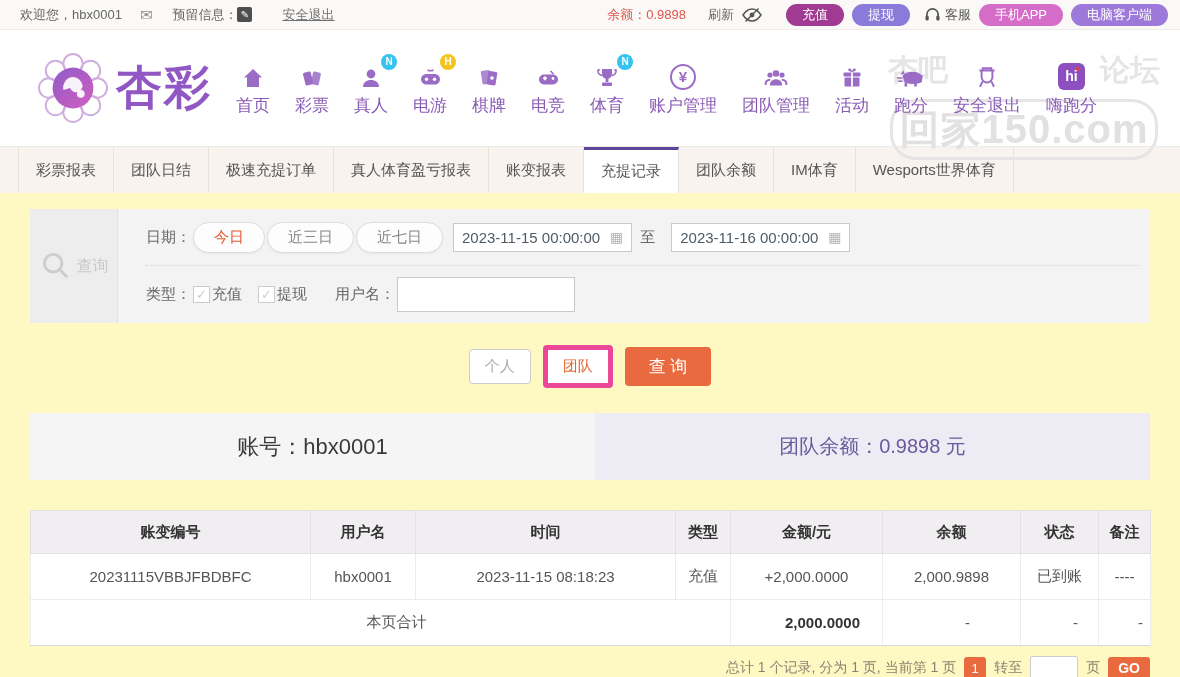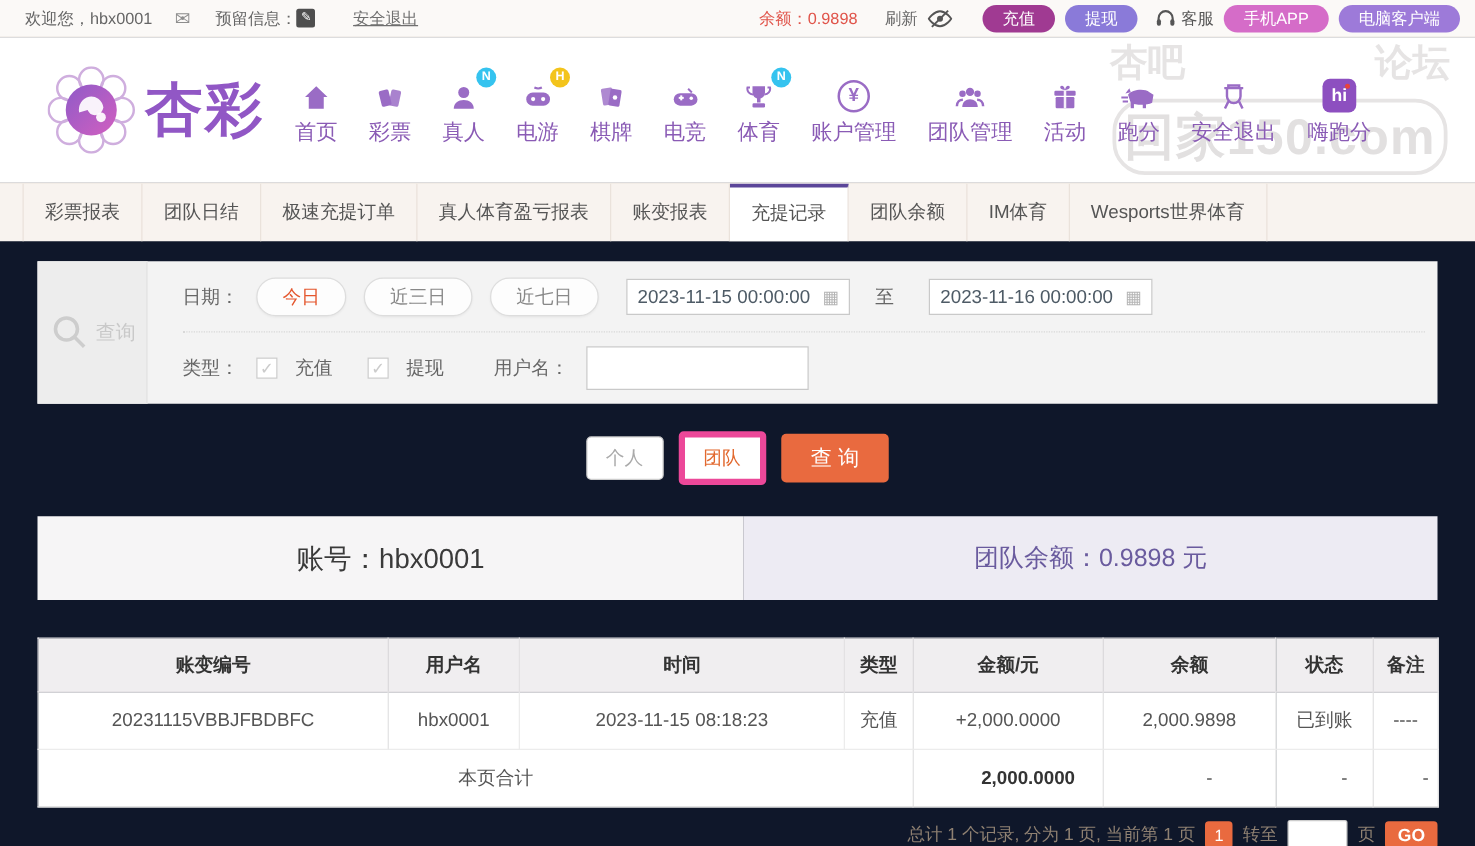--- a/index.html
+++ b/index.html
@@ -1,18 +1,18 @@
 <!DOCTYPE html>
 <html><head>
 <meta charset="utf-8">
 <style>
   * { margin:0; padding:0; box-sizing:border-box; }
   html,body { background:#fff; }
   body { font-family:"Liberation Sans","DejaVu Sans",sans-serif; color:#555; }
-  #root { position:relative; width:1180px; height:677px; background:#0f172a; overflow:hidden; }
+  #root { position:relative; width:1180px; height:677px; background:#fef9c3; overflow:hidden; }
 
   
   .topbar { display:flex; align-items:center; height:30px; padding:0 12px 0 20px;
             background:#fbf9f7; border-bottom:1px solid #f1ece7; font-size:13px; color:#666; }
   .tb-welcome { margin-right:18px; }
   .tb-env { color:#8d8d8d; font-size:15px; margin-right:20px; cursor:pointer; }
   .tb-reserved { color:#666; }
   .tb-edit { display:inline-flex; align-items:center; justify-content:center; width:15px; height:15px;
              background:#4e4e4e; color:#fff; font-size:10px; border-radius:2px; margin-right:30px; cursor:pointer; }
   .tb-logout { color:#6f6f6f; text-decoration:underline; margin-right:auto; cursor:pointer; }
@@ -38,39 +38,39 @@
   .nav-item .nav-label { font-size:17px; white-space:nowrap; }
   .nav-badge { position:absolute; top:-6px; right:-9px; width:16px; height:16px; border-radius:50%;
                color:#fff; font-size:10px; font-weight:bold; display:flex; align-items:center; justify-content:center; }
   .badge-n { background:#35c3ef; }
   .badge-h { background:#f3c41c; }
   .hi-ic { width:27px; height:27px; background:#8d4fc0; border-radius:6px; color:#fff; font-weight:bold;
            font-size:14px; display:flex; align-items:center; justify-content:center; position:relative; }
   .hi-ic::after { content:""; position:absolute; top:4px; right:5px; width:4px; height:4px; background:#e8433b; border-radius:50%; }
   .coin-ic { width:26px; height:26px; border:2px solid #9a6cc5; border-radius:50%; color:#9a6cc5;
              font-weight:bold; font-size:15px; display:flex; align-items:center; justify-content:center; }
-  .watermark { position:absolute; right:6px; top:0; width:300px; color:#e2e0e0; z-index:1; text-align:center; }
+  .watermark { position:absolute; right:6px; top:20px; width:300px; color:#e2e0e0; z-index:1; text-align:center; }
   .wm-row { display:flex; justify-content:space-between; padding:0 14px; font-size:30px; font-weight:bold; opacity:.85; }
   .wm-site { margin-top:8px; font-size:40px; font-weight:bold; letter-spacing:1px;
              border:3px solid #e6e4e4; border-radius:26px; padding:0 6px; display:inline-block; }
 
   
   .tabbar { display:flex; height:47px; background:#f8f3ef; border-top:1px solid #f0eae4; }
   .tab { padding:0 17px; line-height:46px; font-size:15px; color:#555; border-right:1px solid #eae2db;
          cursor:pointer; white-space:nowrap; }
   .tab:first-child { border-left:1px solid #eae2db; margin-left:18px; }
   .tab.active { background:#fff; border-top:3px solid #5b4699; line-height:41px; }
 
   
   .filter { display:flex; margin:16px 30px 0; background:#f3f3f3; }
   .filter-left { width:88px; background:#ededed; border-right:1px solid #e2e2e2;
                  display:flex; flex-direction:row; align-items:center; justify-content:center; gap:4px; color:#c9c9c9; }
   .filter-left .flabel { font-size:16px; }
   .filter-main { flex:1; padding:0 10px 0 28px; }
-  .frow { display:flex; align-items:center; height:57px; gap:14px; font-size:15px; color:#666; }
+  .frow { display:flex; align-items:center; height:57px; gap:2px; font-size:15px; color:#666; }
   .frow1 { border-bottom:1px dotted #d8d8d8; }
   .pill { background:#fdfdfd; border:1px solid #ddd; border-radius:16px; padding:5px 20px; color:#888;
           cursor:pointer; box-shadow:0 1px 2px rgba(0,0,0,.05); }
   .pill.active { color:#e4572e; }
   .date-wrap { display:flex; align-items:center; background:#fff; border:1px solid #c9c9c9; padding:5px 8px; margin-left:8px; }
   .date-wrap input { border:none; outline:none; width:148px; font-size:15px; color:#4e5b66;
                      font-family:"Liberation Sans","DejaVu Sans",sans-serif; }
   .cal-ic { color:#b5b5b5; font-size:14px; cursor:pointer; }
   .to-sep { margin:0 6px; color:#666; }
   .cbx { width:17px; height:17px; background:#fff; border:1px solid #ccc; display:inline-flex;

